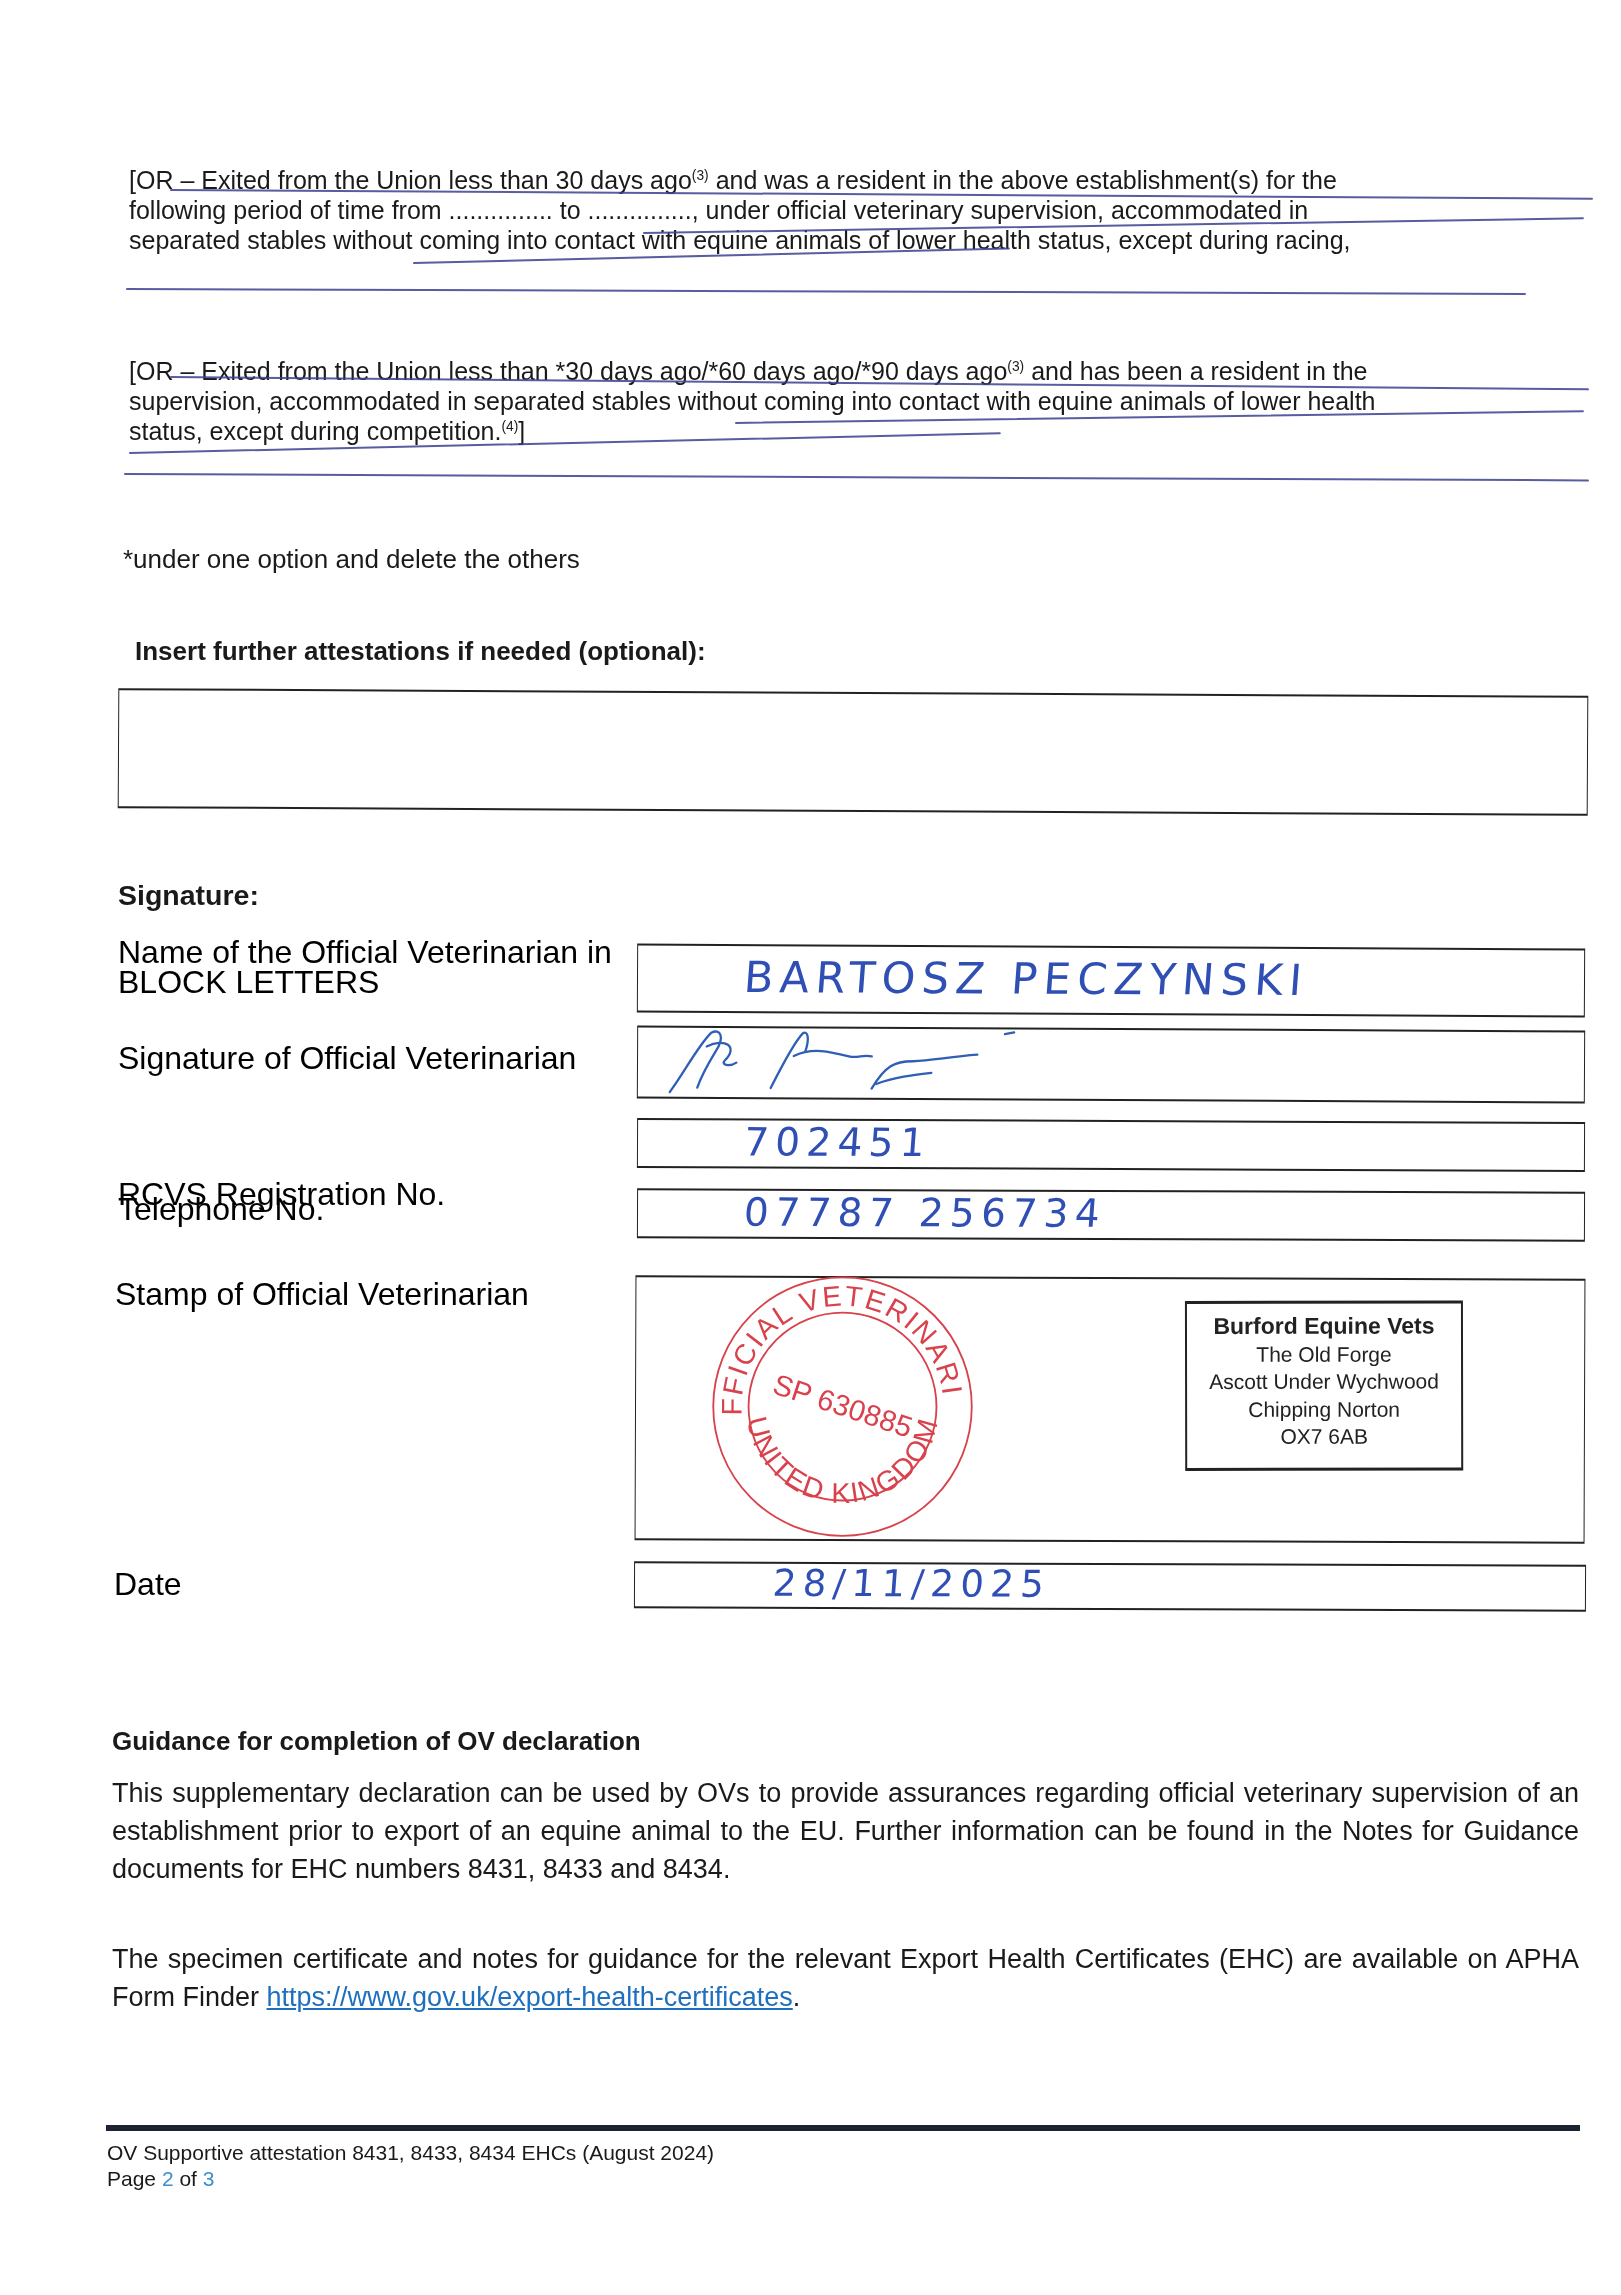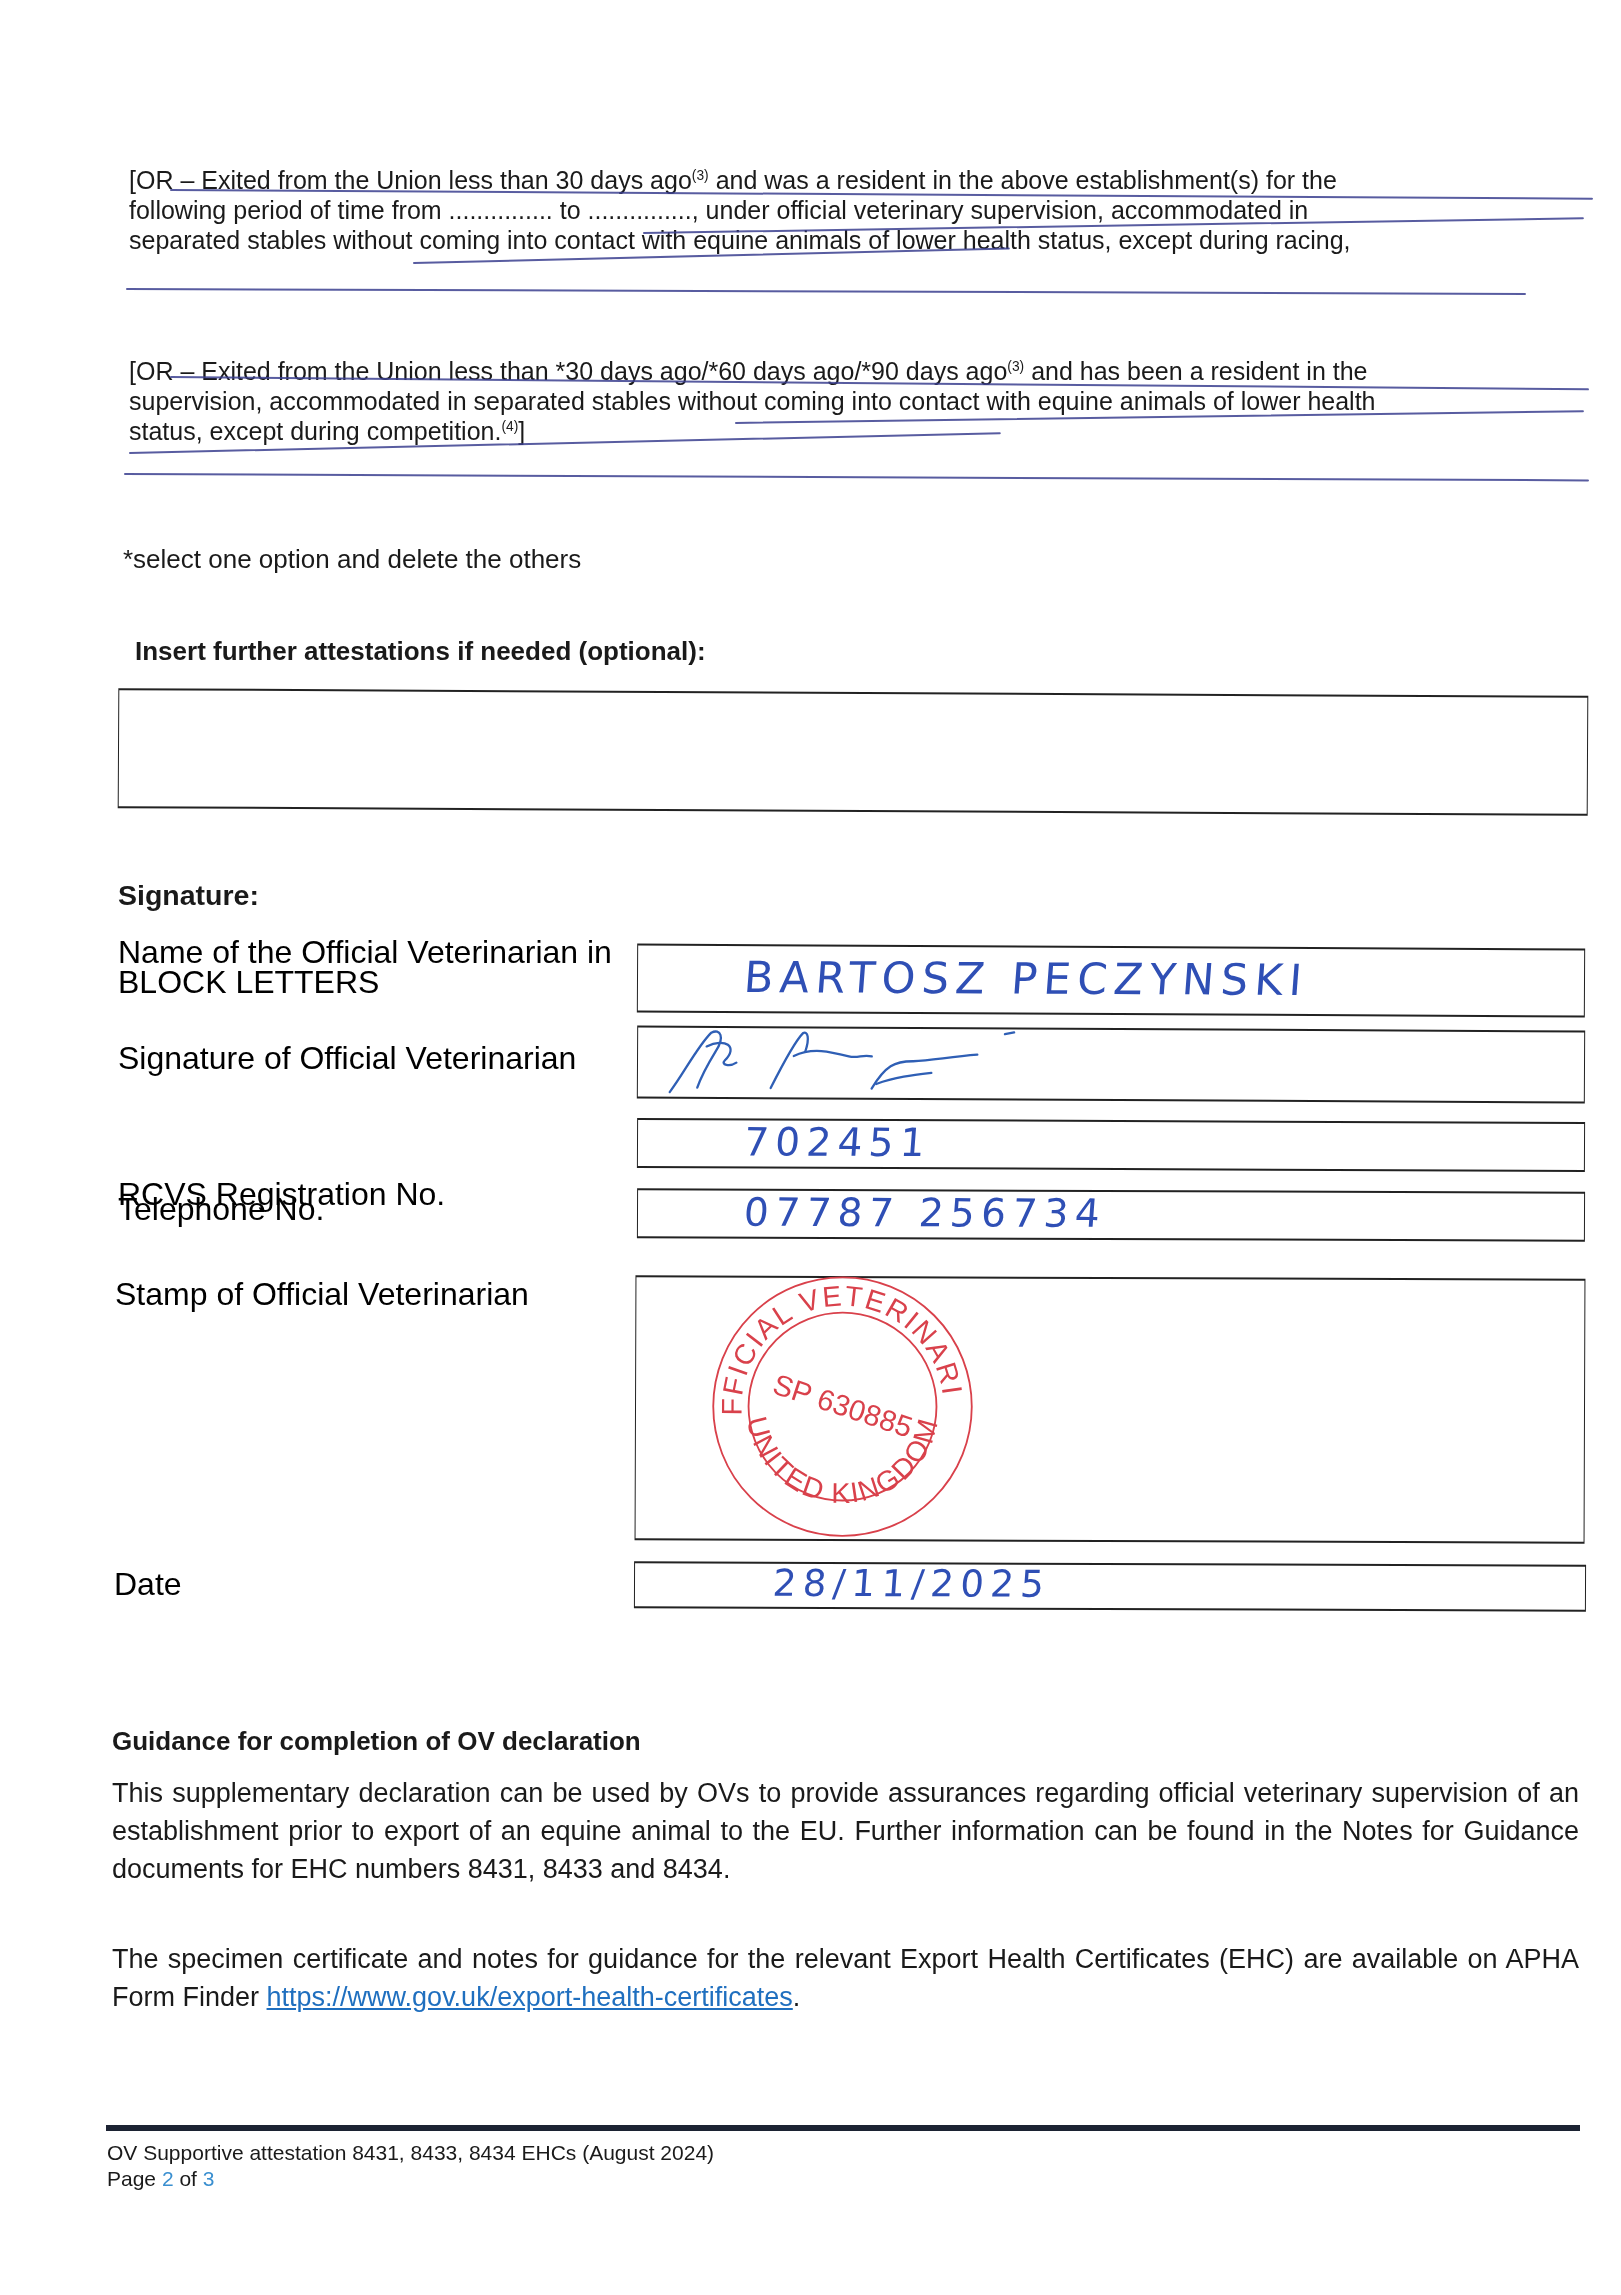--- a/index.html
+++ b/index.html
@@ -44,21 +44,21 @@
   <div style="white-space:nowrap;">
     <span>status, except during competition.</span><sup>(4)</sup><span>]</span>
   </div>
 </div>
 
 <div class="strike-line" style="left:170px; top:376px; width:1419px; transform:rotate(0.5deg);"></div>
 <div class="strike-line" style="left:735px; top:422px; width:849px; transform:rotate(-0.8deg);"></div>
 <div class="strike-line" style="left:129px; top:452px; width:872px; transform:rotate(-1.3deg);"></div>
 <div class="strike-line" style="left:124px; top:473px; width:1465px; transform:rotate(0.25deg);"></div>
 
-<div class="abs" style="left:123px; top:544px; font-size:26px;">*select one option and delete the others</div>
+<div class="abs" style="left:123px; top:544px; font-size:26px;">*under one option and delete the others</div>
 
 <div class="abs heading-bold" style="left:135px; top:636px; font-size:26px;">Insert further attestations if needed (optional):</div>
 <div class="field-box" style="left:118px; top:692px; width:1470px; height:120px; transform:rotate(0.3deg);">
   <span></span>
 </div>
 
 <div class="abs heading-bold" style="left:118px; top:879px; font-size:28.5px;">Signature:</div>
 
 <div class="abs label" style="left:118px; top:937px;">
   <div>Name of the Official Veterinarian in</div>
@@ -105,20 +105,27 @@
     <circle cx="300" cy="300" r="205" fill="none" stroke="#d9414b" stroke-width="4"></circle>
     <text class="stamp-text" font-size="62" letter-spacing="4">
       <textPath href="#stampTopArc" startOffset="50%" text-anchor="middle">OFFICIAL VETERINARIAN</textPath>
     </text>
     <text class="stamp-text" font-size="62" letter-spacing="4">
       <textPath href="#stampBottomArc" startOffset="50%" text-anchor="middle">UNITED KINGDOM</textPath>
     </text>
     <text class="stamp-text" x="300" y="320" font-size="64" text-anchor="middle" transform="rotate(18 300 300)">SP 630885</text>
   </svg>
 
+  <div style="position:absolute; left:549px; top:20.7px; width:278px; height:170px; border:2.3px solid #222; border-top-width:3.2px; border-bottom-width:3.2px; box-sizing:border-box; padding-top:9.2px; transform:rotate(-0.3deg);">
+    <div class="addr-line heading-bold" style="font-size:23px;">Burford Equine Vets</div>
+    <div class="addr-line">The Old Forge</div>
+    <div class="addr-line">Ascott Under Wychwood</div>
+    <div class="addr-line">Chipping Norton</div>
+    <div class="addr-line">OX7 6AB</div>
+  </div>
 </div>
 
 <div class="abs label" style="left:114px; top:1569px;">Date</div>
 <div class="field-box" style="left:634px; top:1563px; width:952px; height:47px; transform:rotate(0.2deg);">
   <span class="hand" style="left:138px; top:-1.8px; font-size:37px;">28/11/2025</span>
 </div>
 
 <div class="abs heading-bold" style="left:112px; top:1726px; font-size:26px;">Guidance for completion of OV declaration</div>
 <div class="abs para" style="left:112px; top:1774px; width:1467px; font-size:27px; line-height:38px;">This supplementary declaration can be used by OVs to provide assurances regarding official veterinary supervision of an establishment prior to export of an equine animal to the EU. Further information can be found in the Notes for Guidance documents for EHC numbers 8431, 8433 and 8434.</div>
 <div class="abs para" style="left:112px; top:1940px; width:1467px; font-size:27px; line-height:38px;">

